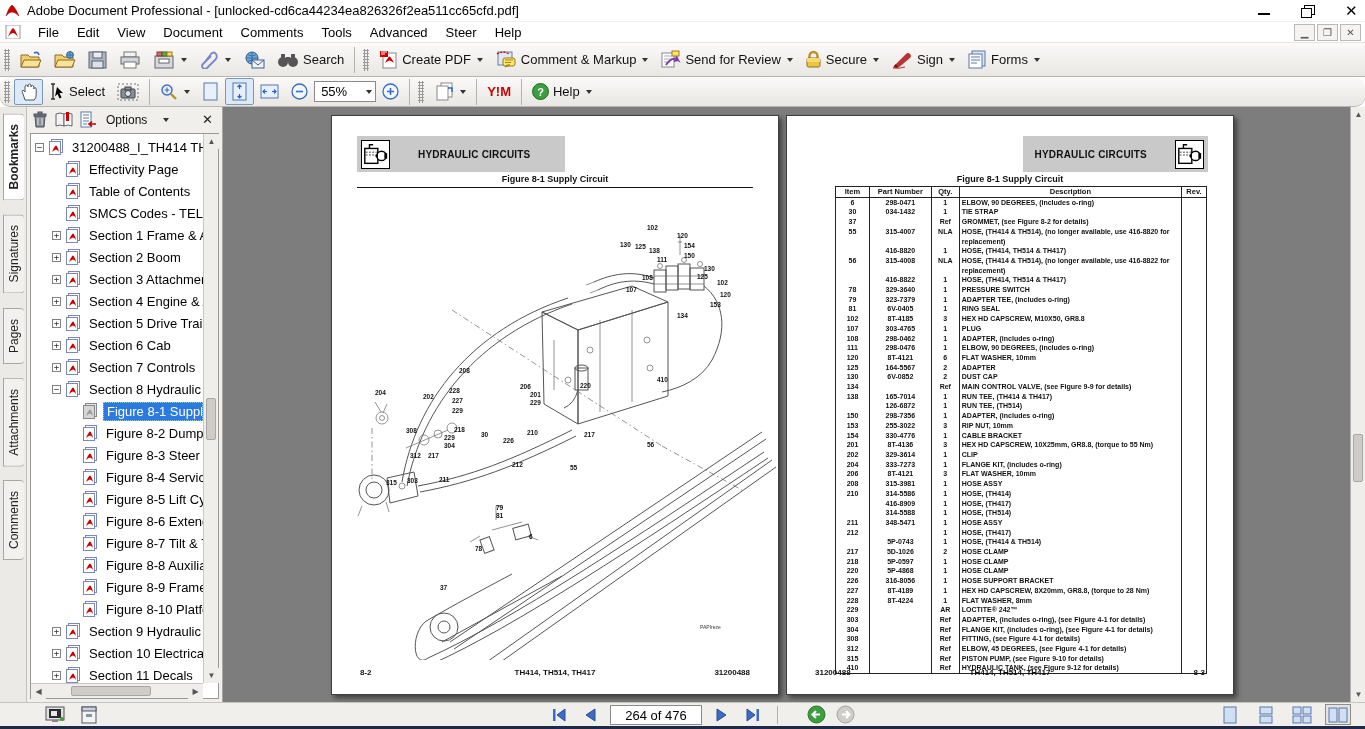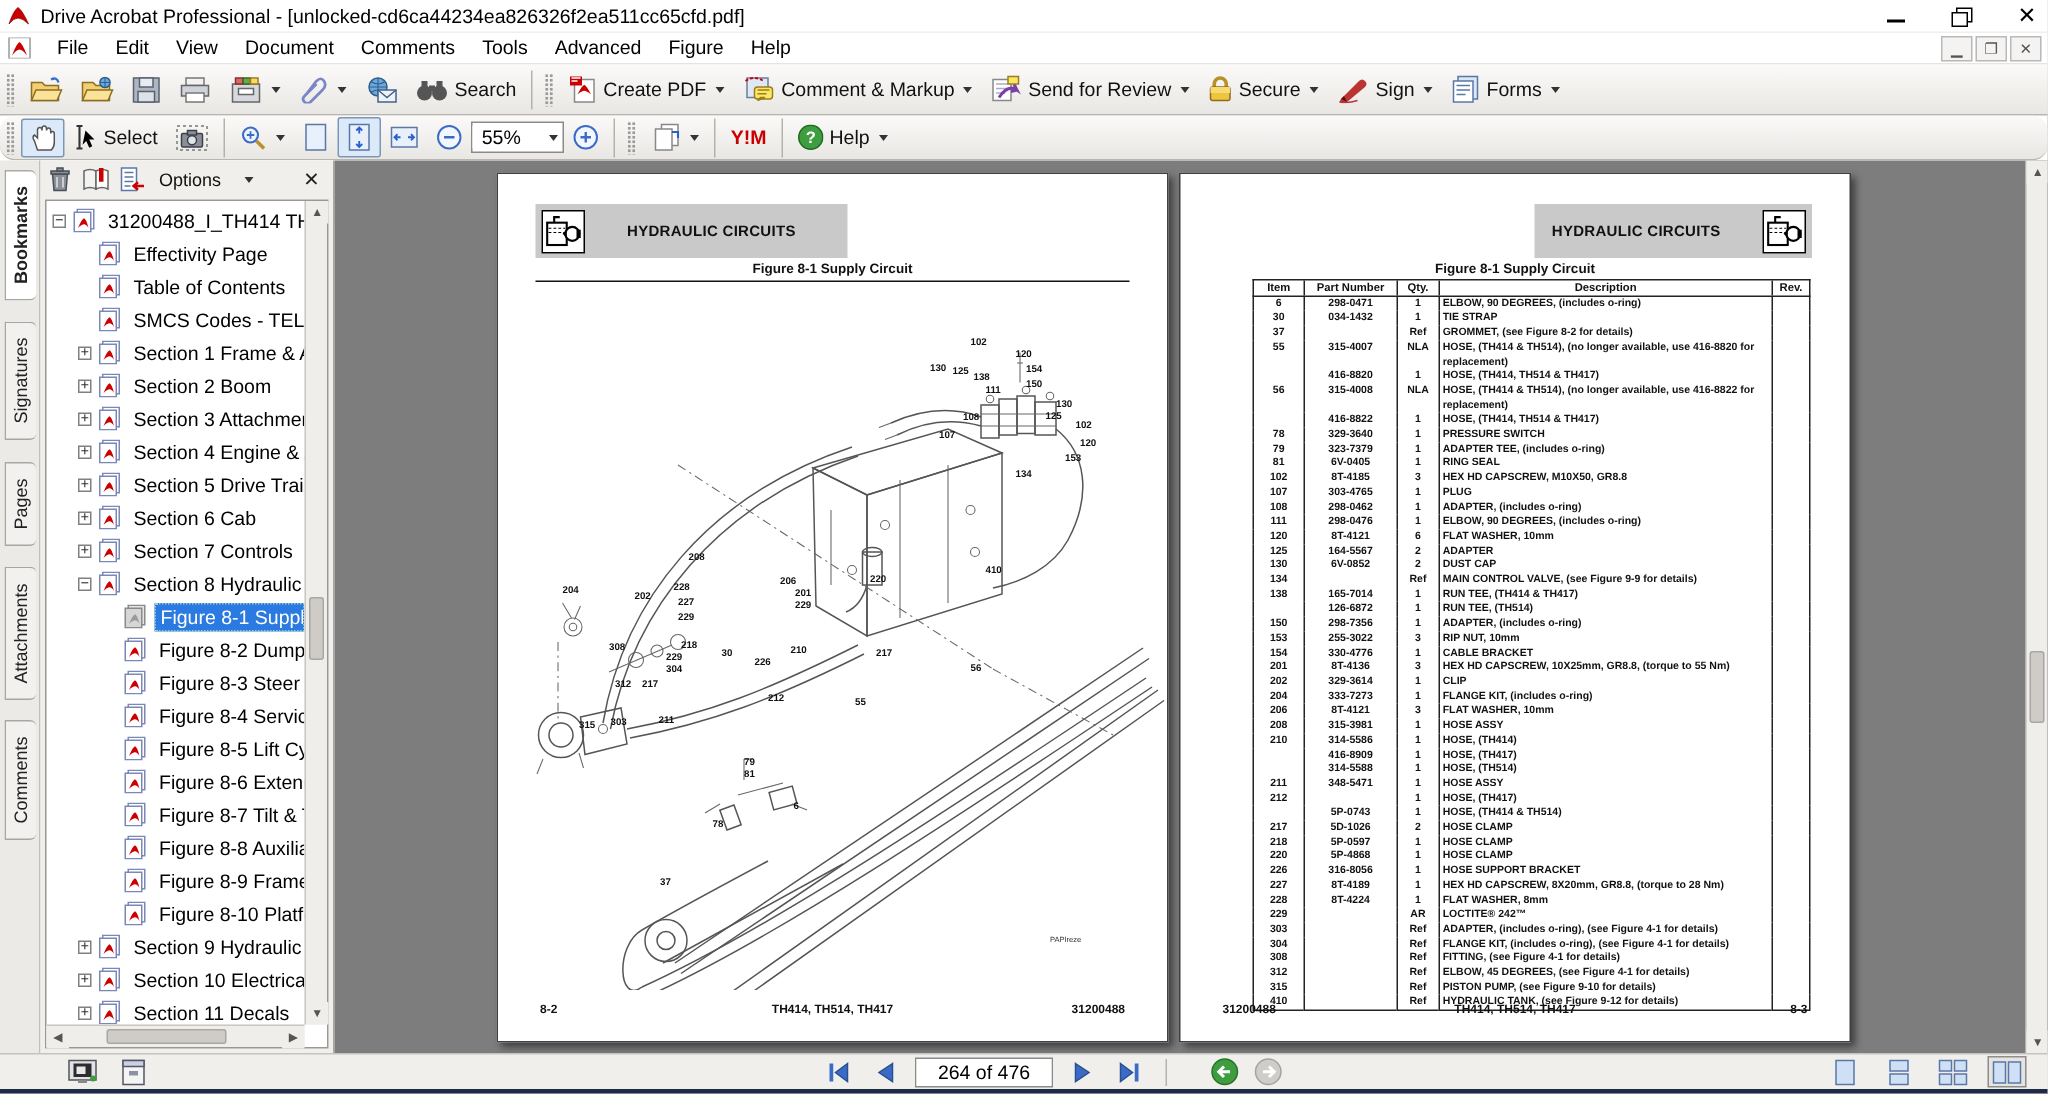--- a/index.html
+++ b/index.html
@@ -133,36 +133,36 @@
   .view-btn.active { border:1px solid #8f8d89; background:#e6e4e0; }
 </style>
 </head>
 <body>
 
 <div id="titlebar">
   <svg class="appicon" viewBox="0 0 17 15">
       <rect x="0" y="0" width="17" height="15" fill="#fff"></rect>
       <path d="M2 13 Q5 4 8 2 Q11 4 15 13 Q11 9 8 9 Q5 9 2 13Z" fill="#c00" stroke="#800" stroke-width=".5"></path>
     </svg>
-  <span class="title">Drive Acrobat Professional - [unlocked-cd6ca44234ea826326f2ea511cc65cfd.pdf]</span>
+  <span class="title">Adobe Document Professional - [unlocked-cd6ca44234ea826326f2ea511cc65cfd.pdf]</span>
   <div id="win-controls">
     <div class="wc wc-min"></div>
     <div class="wc wc-restore"></div>
     <div class="wc wc-close">✕</div>
   </div>
 </div>
 
 <div id="menubar">
   <svg class="appicon" viewBox="0 0 16 14">
       <rect x="1" y="0" width="14" height="14" fill="#fff" stroke="#999" stroke-width="1"></rect>
       <path d="M3 12 Q6 4 8 3 Q10 4 13 12 Q10 8 8 8 Q6 8 3 12Z" fill="#c00"></path>
     </svg>
   <div id="menu-items">
     
-  <span class="menu-item">File</span><span class="menu-item">Edit</span><span class="menu-item">View</span><span class="menu-item">Document</span><span class="menu-item">Comments</span><span class="menu-item">Tools</span><span class="menu-item">Advanced</span><span class="menu-item">Figure</span><span class="menu-item">Help</span></div>
+  <span class="menu-item">File</span><span class="menu-item">Edit</span><span class="menu-item">View</span><span class="menu-item">Document</span><span class="menu-item">Comments</span><span class="menu-item">Tools</span><span class="menu-item">Advanced</span><span class="menu-item">Steer</span><span class="menu-item">Help</span></div>
   <div id="mdi-controls">
     <div class="mdi-btn">▁</div>
     <div class="mdi-btn">❐</div>
     <div class="mdi-btn">✕</div>
   </div>
 </div>
 
 <div id="toolbar1" class="toolbar">
   <div class="grip"></div>
   <div class="tb-btn">

